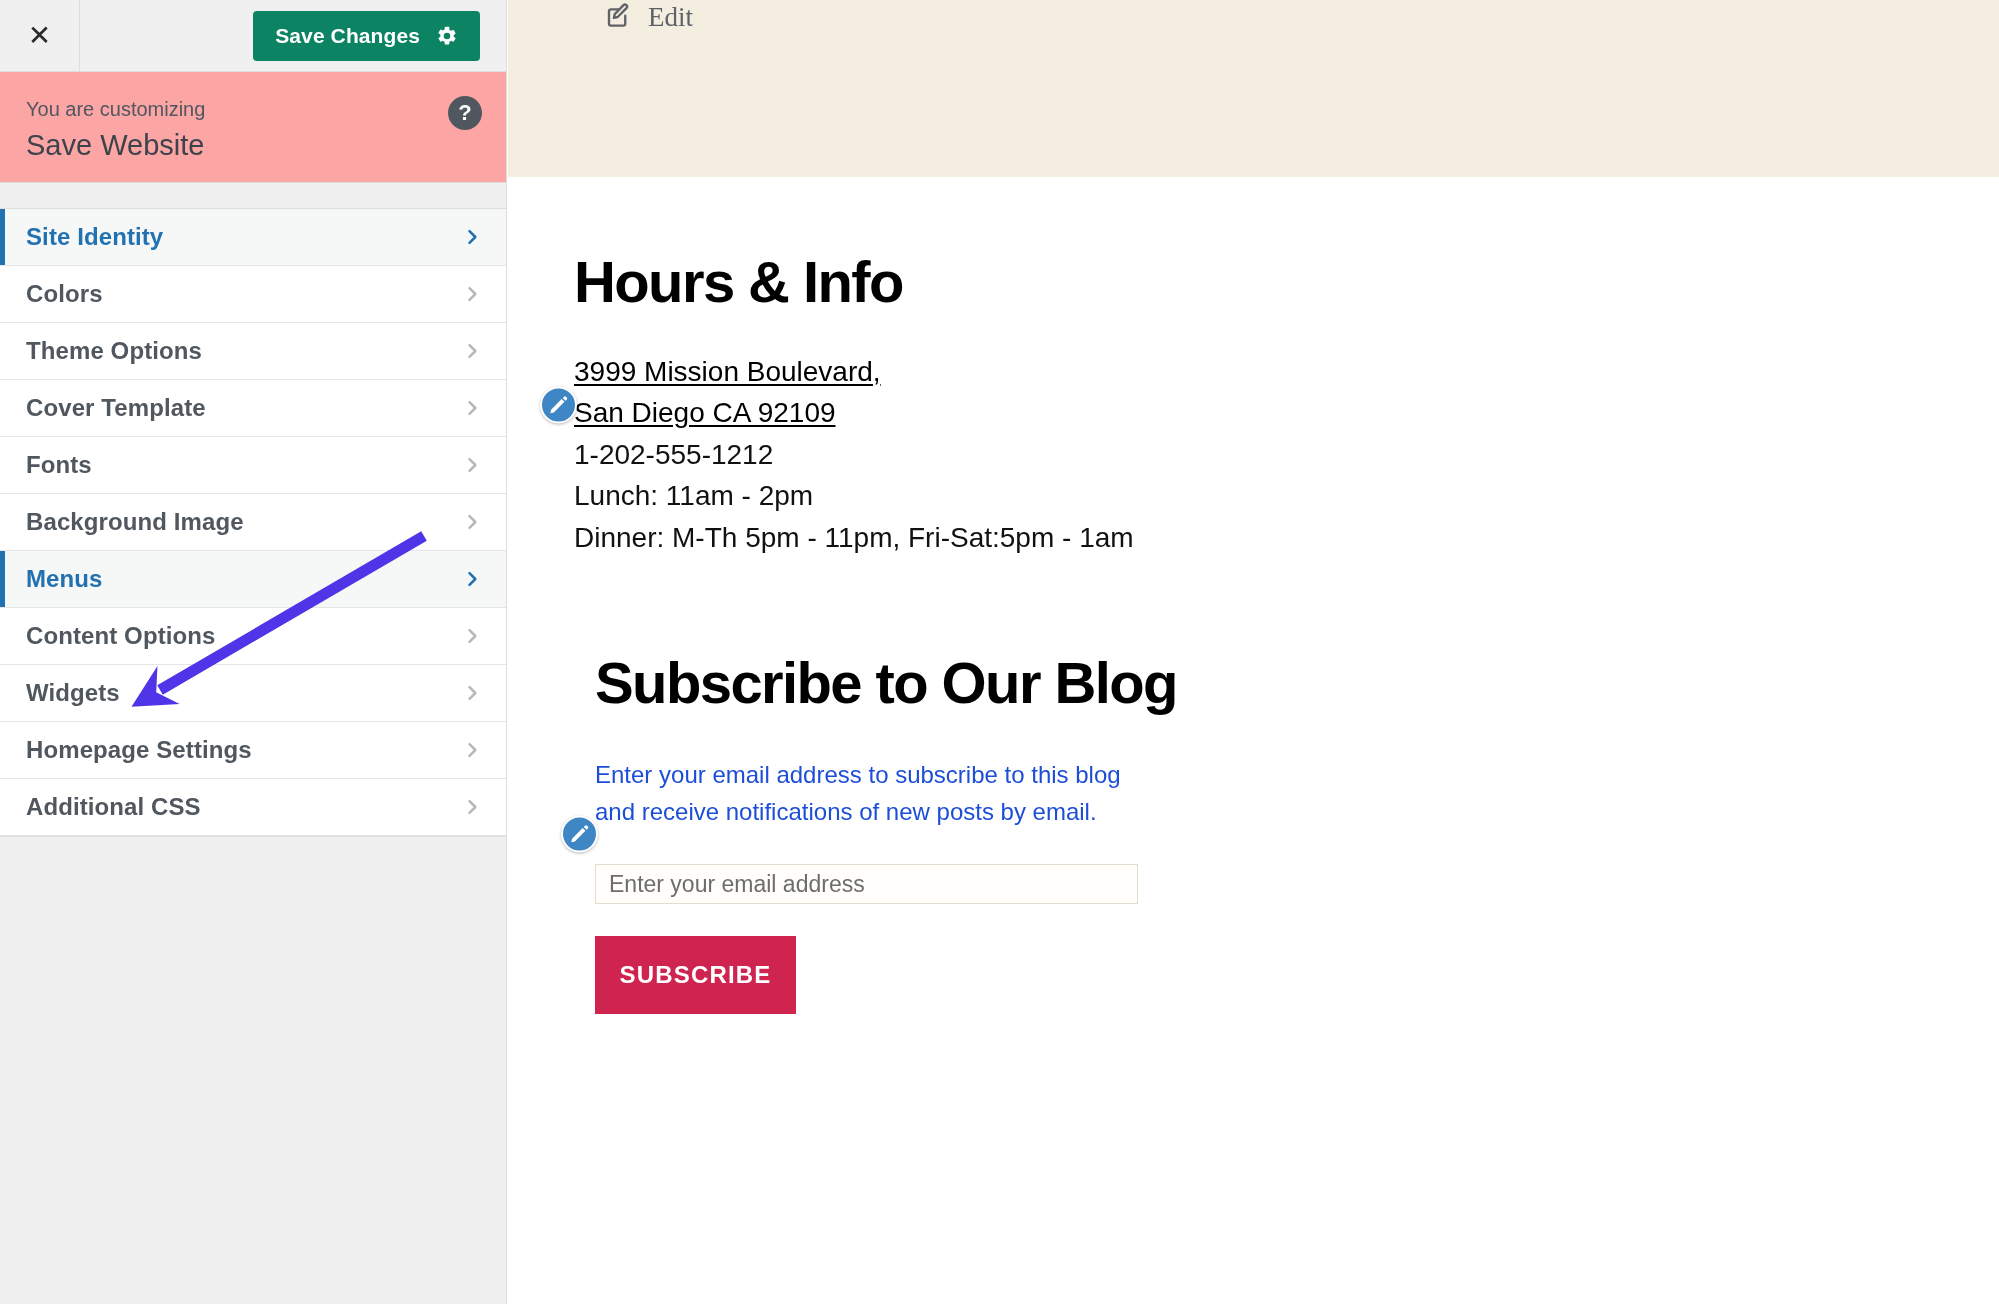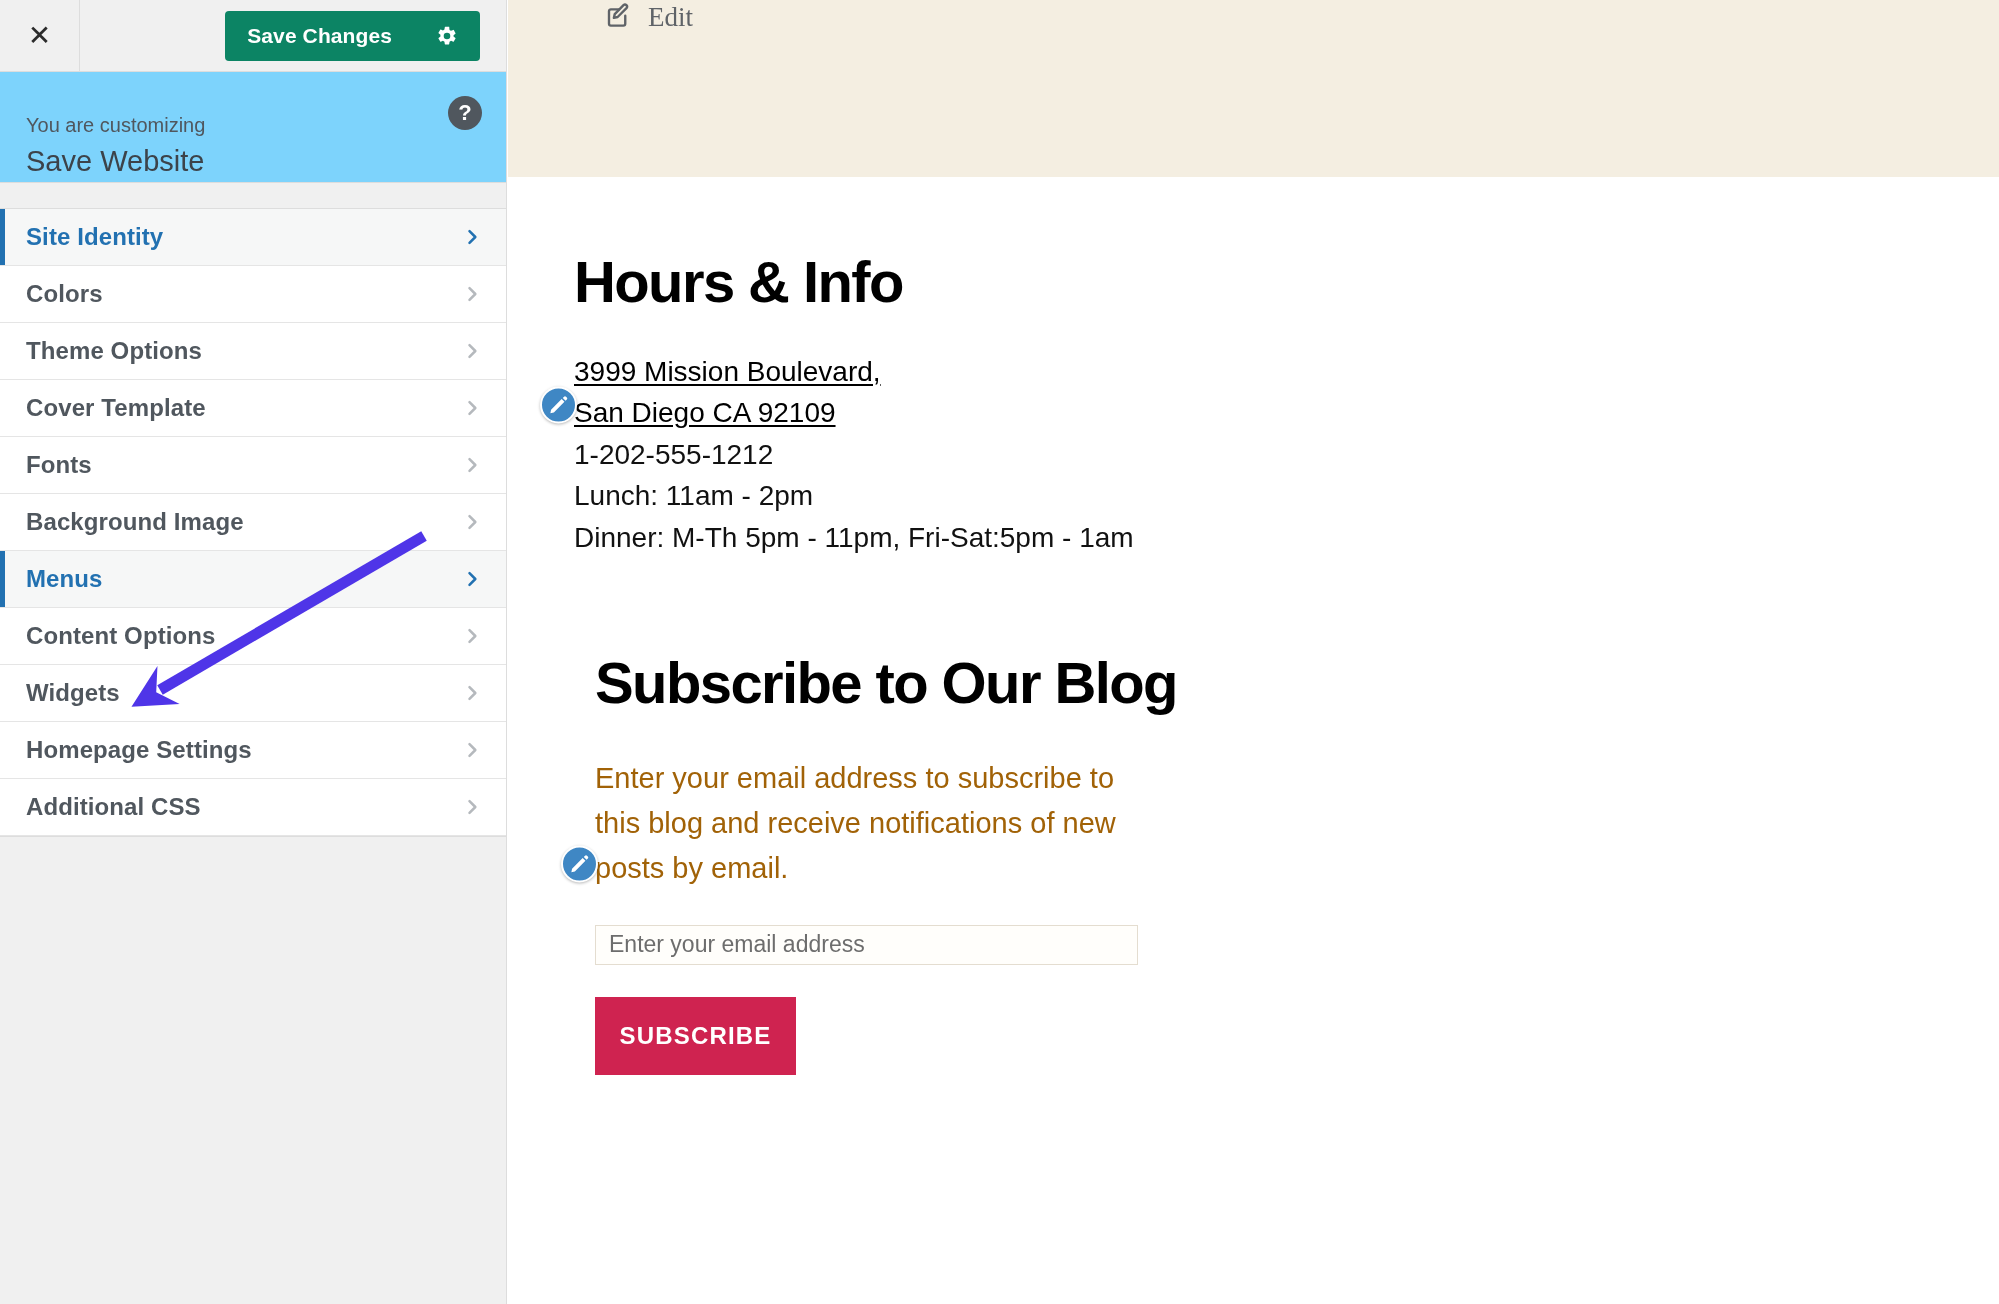--- a/index.html
+++ b/index.html
@@ -58,37 +58,37 @@
   .save-btn {
     margin: 11px 26px 11px 0;
     background: #0c8464;
     color: #ffffff;
     border: none;
     border-radius: 4px;
     height: 50px;
     padding: 16px 22px;
     display: flex;
     align-items: center;
-    gap: 44px;
+    gap: 16px;
     cursor: pointer;
     font-family: "Liberation Sans", sans-serif;
   }
   .save-btn .save-label {
     font-size: 21px;
     font-weight: 700;
     letter-spacing: .1px;
     white-space: nowrap;
   }
   .gear-icon svg { display: block; }
 
   
   .cust-header {
-    background: #7dd3fc;
+    background: #fca5a5;
     border-bottom: 1px solid #dddddd;
-    padding: 40px 28px 30px 26px;
+    padding: 24px 28px 30px 26px;
     position: relative;
     height: 111px;
   }
   .cust-header .eyebrow {
     font-size: 20px;
     color: #50575e;
     line-height: 1.3;
   }
   .cust-header .site-name {
     font-size: 29px;
@@ -252,23 +252,23 @@
     text-align: center;
   }
   .hours-line { white-space: nowrap; }
 
   #subscribe-widget {
     margin-left: 87px;
     margin-top: 95px;
   }
   .subscribe-copy {
     margin-top: 42px;
-    font-size: 29px;
+    font-size: 24px;
     line-height: 1.55;
-    color: #a16207;
+    color: #1d4ed8;
     max-width: 560px;
   }
   .email-input {
     display: block;
     margin-top: 34px;
     width: 543px;
     height: 40px;
     border: 1px solid #e4ddd0;
     background: #fffefb;
     padding: 0 13px;

